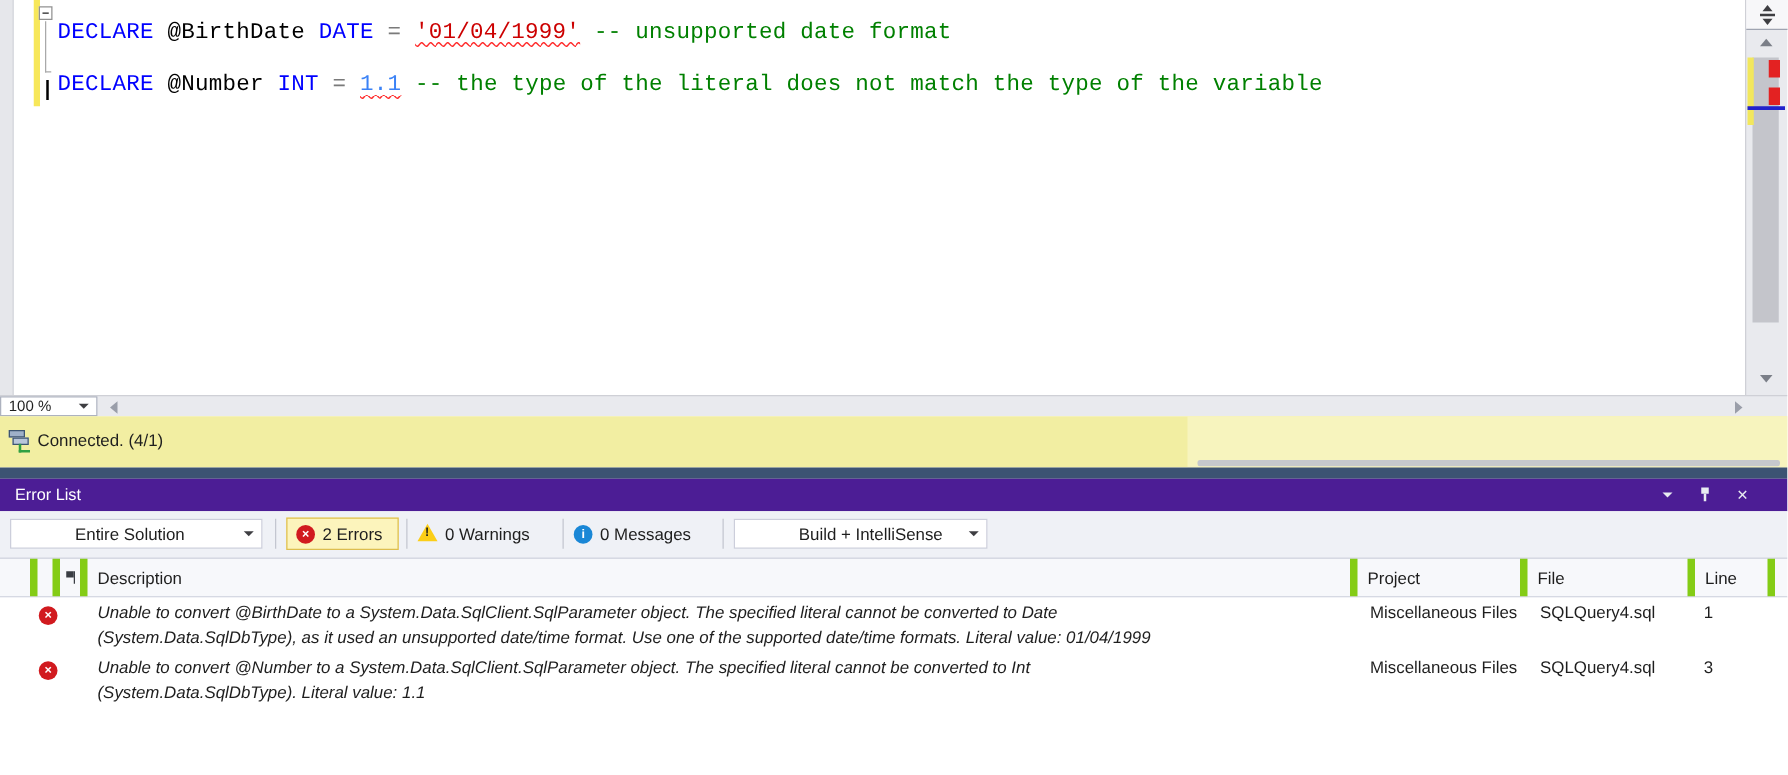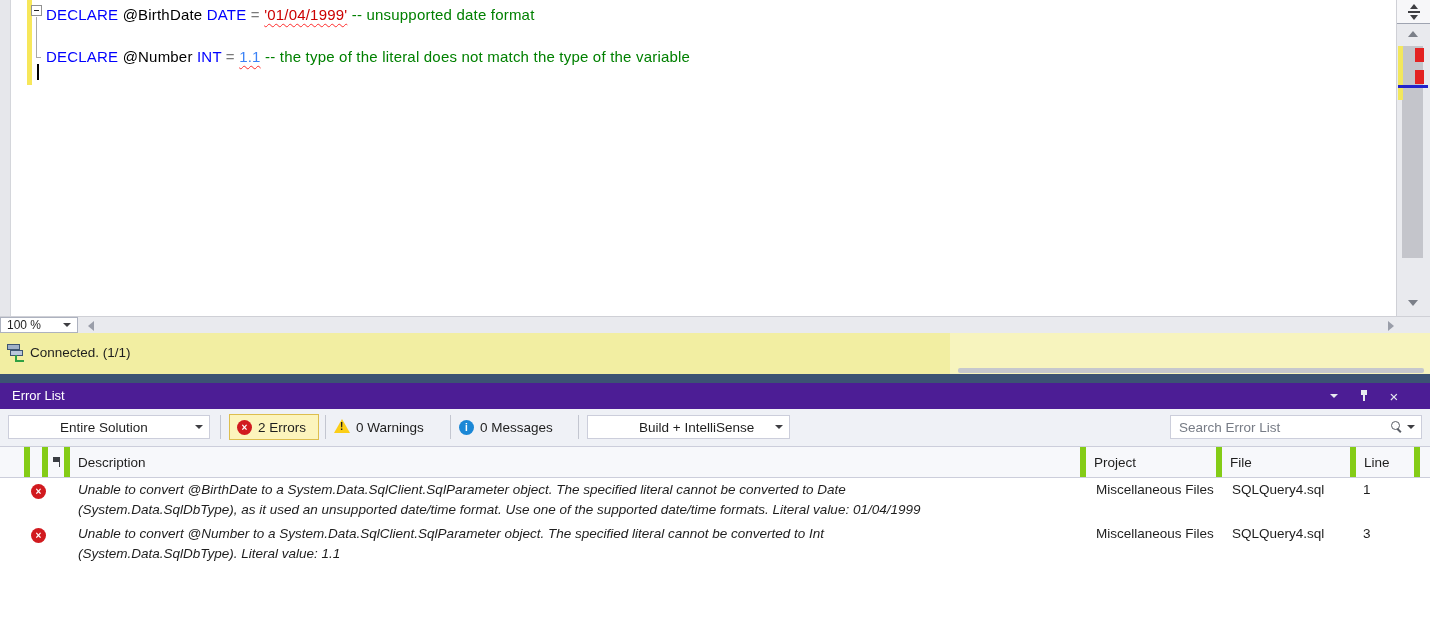--- a/index.html
+++ b/index.html
@@ -9,21 +9,21 @@
     -webkit-font-smoothing:antialiased;
   }
   
   #editor-band{position:absolute;left:0;top:0;width:1430px;height:316px;background:#fff;}
   #gutter{position:absolute;left:0;top:0;width:10px;height:316px;background:#e6e7eb;border-right:1px solid #d4d6db;}
   #change-bar{position:absolute;left:27px;top:0;width:5px;height:85px;background:#f7e75a;}
   #fold-box{position:absolute;left:31px;top:5px;width:11px;height:11px;background:#fff;border:1px solid #919191;box-sizing:border-box;}
   #fold-box::after{content:"";position:absolute;left:2px;top:4px;width:5px;height:1px;background:#222;}
   #fold-line{position:absolute;left:36px;top:17px;width:1px;height:41px;background:#a9a9a9;}
   #fold-tick{position:absolute;left:36px;top:57px;width:5px;height:1px;background:#a9a9a9;}
-  #code-lines{position:absolute;left:46px;top:4px;font-family:Liberation Sans, sans-serif;font-size:15px;line-height:21px;letter-spacing:.2px;}
+  #code-lines{position:absolute;left:46px;top:16px;font-family:Liberation Mono, monospace;font-size:18px;line-height:21px;letter-spacing:.2px;}
   .code-line{height:21px;white-space:pre;}
   .tk-kw{color:#0000ff;}
   .tk-plain{color:#000;}
   .tk-num{color:#3b82f6;}
   .tk-op{color:#7a7a7a;}
   .tk-str{color:#cc0000;}
   .tk-com{color:#008000;}
   .squiggle{text-decoration-line:underline;text-decoration-style:wavy;text-decoration-color:#ff2a2a;text-decoration-thickness:1px;text-underline-offset:3px;}
   #caret{position:absolute;left:37px;top:64px;width:2px;height:16px;background:#000;}
 
@@ -167,21 +167,21 @@
 </div>
 
 <div id="status-bar">
   <div id="status-lighter"></div>
   <div id="status-gray-strip"></div>
   <div id="conn-icon">
     <div class="srv1"></div>
       <div class="srv2"></div>
       <div class="plug"></div>
   </div>
-  <div id="status-text">Connected. (1/1)</div>
+  <div id="status-text">Connected. (4/1)</div>
 </div>
 
 <div id="navy-strip"></div>
 
 <div id="el-title">
   <span class="tlabel">Error List</span>
   <div id="win-chevron" class="title-icon">
       <span class="chev"></span>
     </div>
   <div id="win-pin" class="title-icon">
@@ -214,28 +214,20 @@
     <span class="info-icon">i</span>
     <span class="count-label">0 Messages</span>
   </div>
   <div class="tb-sep" style="left:578px"></div>
 
   <div id="combo-source" class="combo">
     <span class="clabel">Build + IntelliSense</span>
     <span class="combo-arrow"></span>
   </div>
 
-  <div id="search-box">
-    <input id="search-input" placeholder="Search Error List" style="">
-    <span class="mag-icon">
-        <span class="lens"></span>
-        <span class="handle"></span>
-      </span>
-    <span class="combo-arrow"></span>
-  </div>
 </div>
 
 <div id="el-header">
   <div class="hcell hc-sev"></div>
   <div class="hcell hc-a"></div>
   <div class="hcell hc-b">
     <span class="sev-glyph">
         <span class="flag"></span>
         <span class="pole"></span>
       </span>

